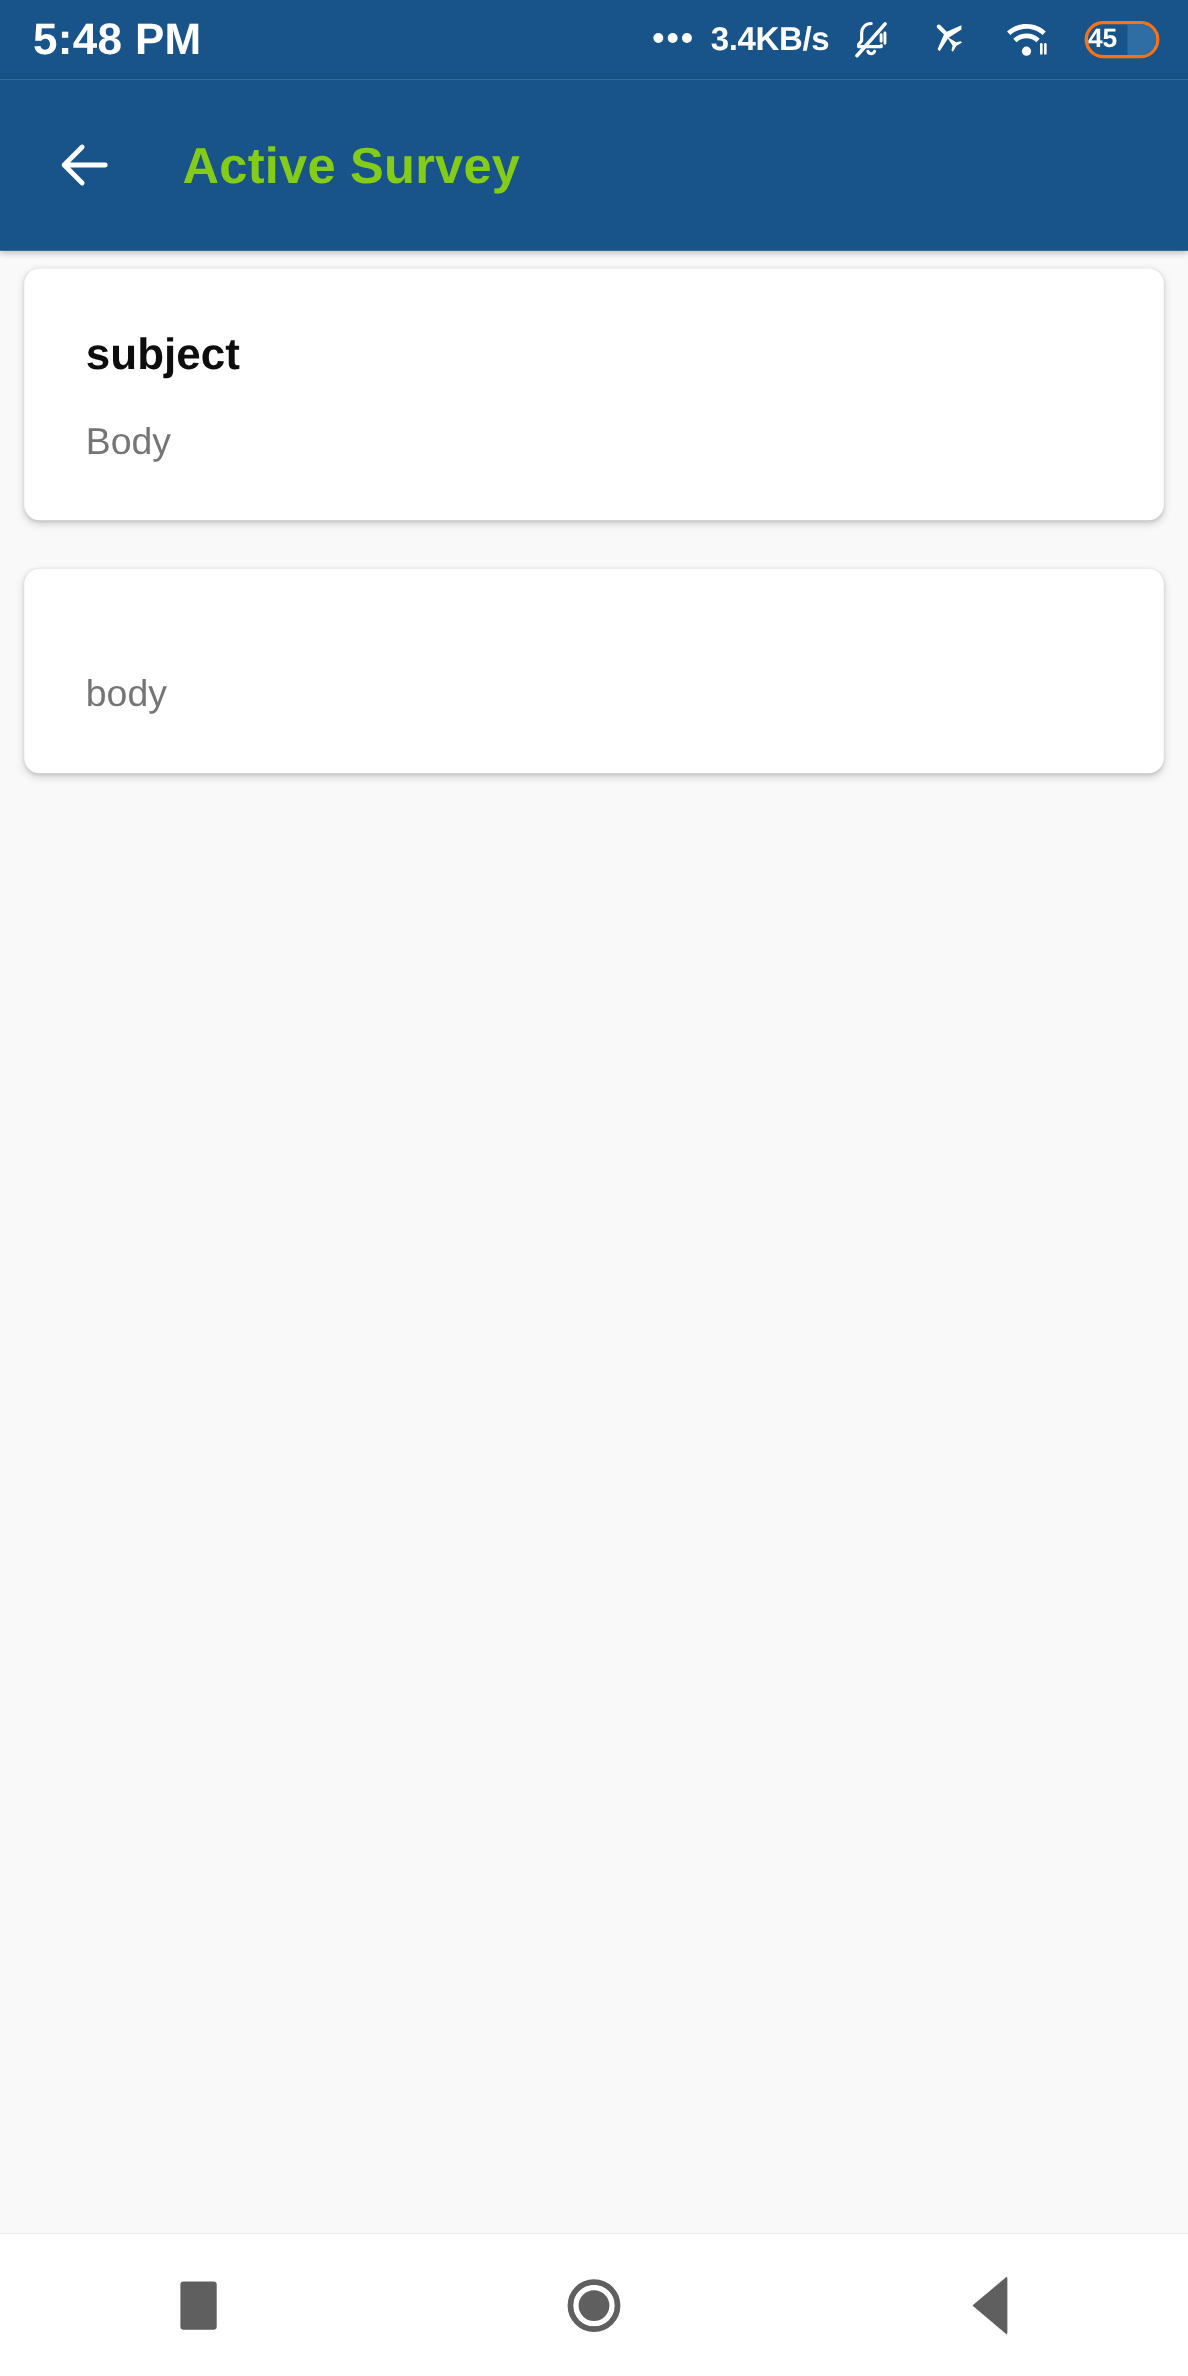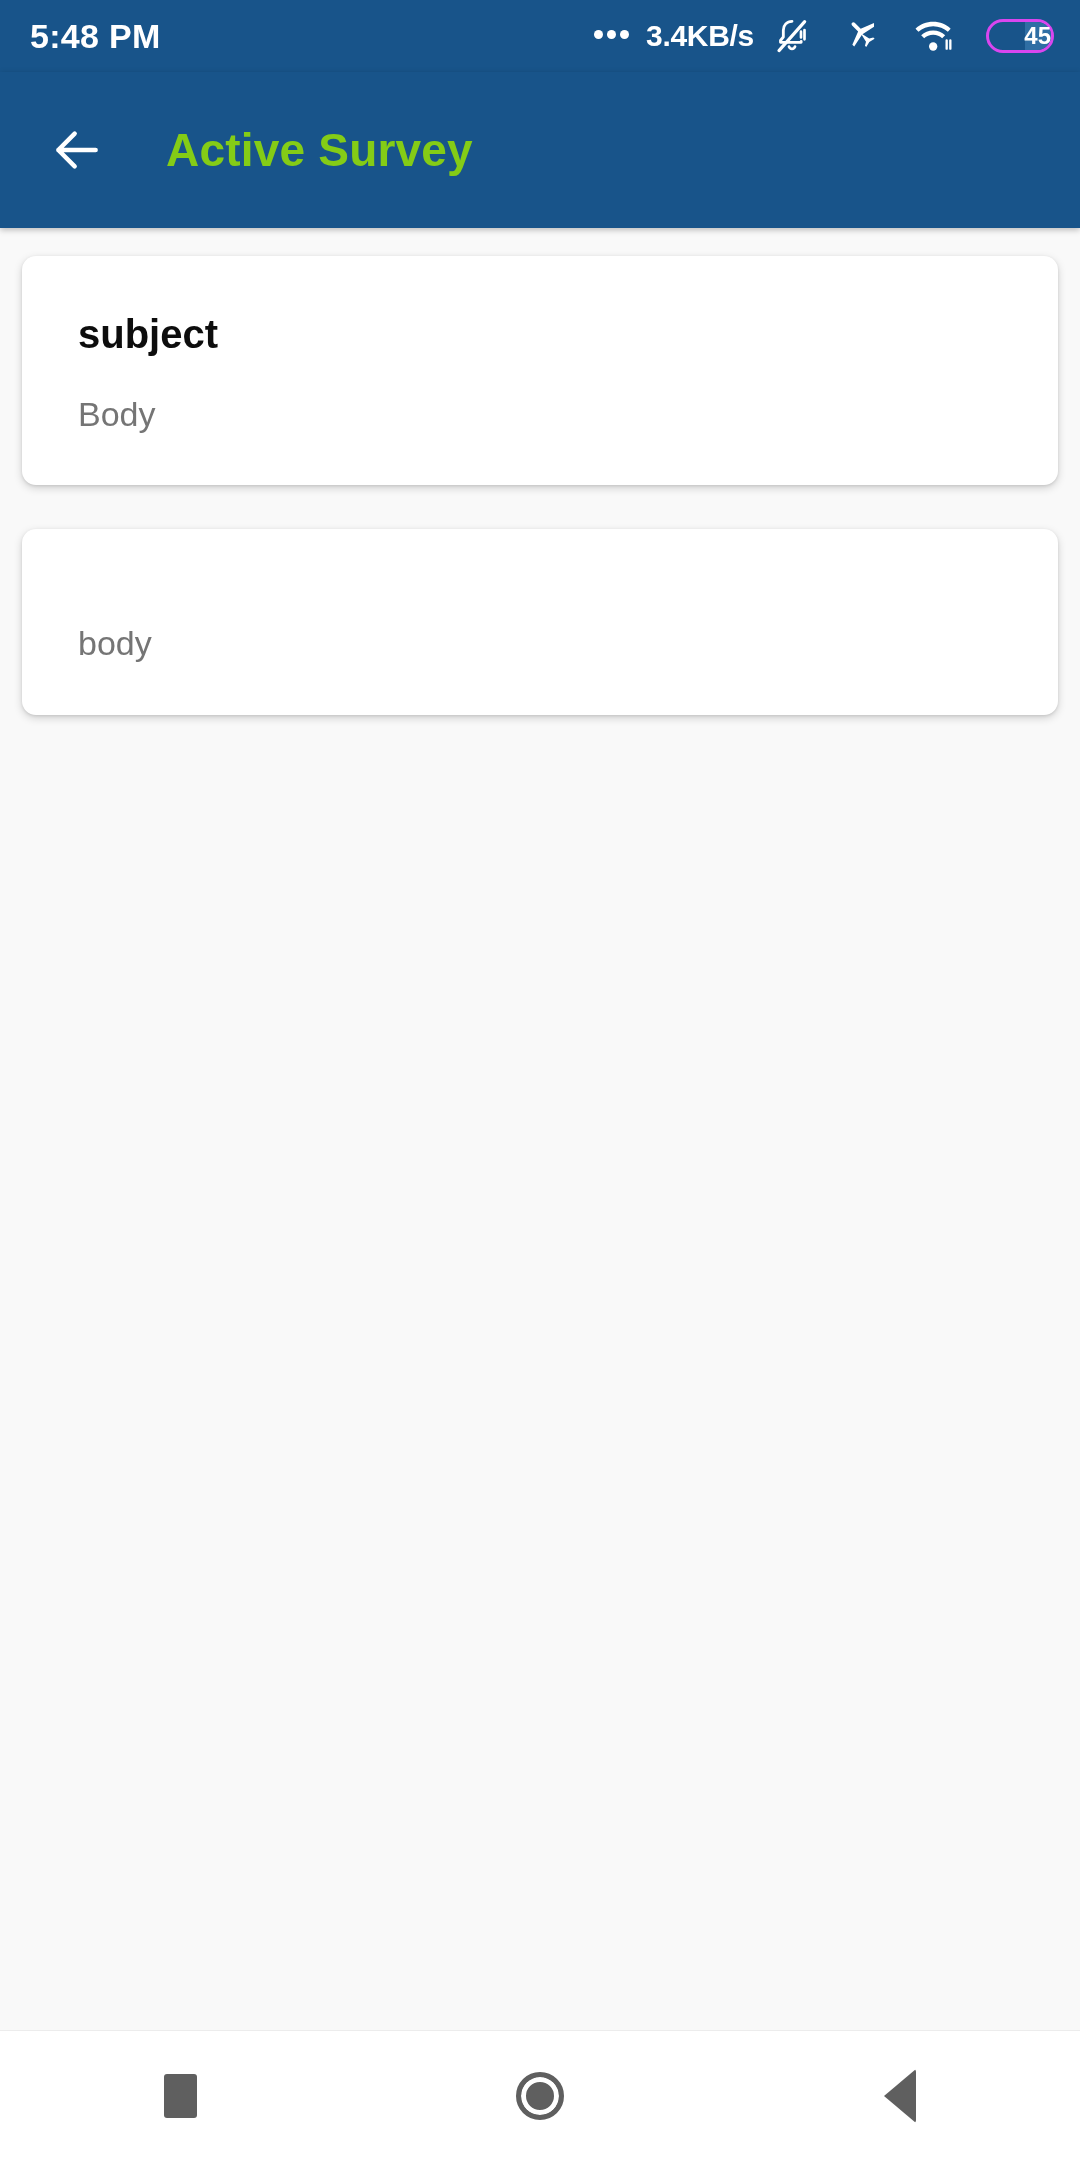--- a/index.html
+++ b/index.html
@@ -20,21 +20,21 @@
   .statusbar {
     height:72px;
     background:#18548a;
     display:flex; align-items:center;
     justify-content:space-between;
     padding:0 26px 0 30px;
     flex:0 0 auto;
   }
   .status-clock {
     color:#ffffff;
-    font-size:34px;
+    font-size:40px;
     font-weight:bold;
     letter-spacing:0.3px;
   }
   .status-right {
     display:flex; align-items:center; gap:12px;
   }
   .net-dots {
     display:flex; align-items:flex-end; gap:4px;
     margin-right:5px; padding-bottom:4px;
   }
@@ -46,24 +46,24 @@
     color:#ffffff; font-size:30px; font-weight:bold;
     letter-spacing:-0.3px;
   }
   .sicon { display:inline-flex; align-items:center; justify-content:center; }
   .sicon.mute { margin-left:6px; }
   .sicon.plane { margin-left:18px; }
   .sicon.wifi  { margin-left:18px; }
   .battery {
     margin-left:18px;
     width:68px; height:34px;
-    border:3px solid #d946ef;
+    border:3px solid #f97316;
     border-radius:17px;
     position:relative;
-    display:flex; align-items:center; justify-content:flex-end;
+    display:flex; align-items:center; justify-content:flex-start;
   }
   .battery .fill {
     position:absolute; right:0; top:0; bottom:0;
     width:26px;
     background:#2f6ea4;
     border-radius:0 14px 14px 0;
   }
   .battery .lvl {
     position:relative; z-index:2;
     color:#ffffff; font-size:24px; font-weight:bold;
@@ -90,21 +90,21 @@
     font-size:46px;
     font-weight:bold;
     margin-left:58px;
     letter-spacing:0.2px;
   }
 
   
   .content {
     flex:1 1 auto;
     background:#f9f9f9;
-    padding:28px 22px 0 22px;
+    padding:16px 22px 0 22px;
     overflow:hidden;
   }
   .card {
     background:#ffffff;
     border-radius:14px;
     box-shadow:0 3px 8px rgba(0,0,0,0.17), 0 1px 3px rgba(0,0,0,0.10);
     padding:56px 56px 52px 56px;
     margin-bottom:44px;
     cursor:pointer;
   }

